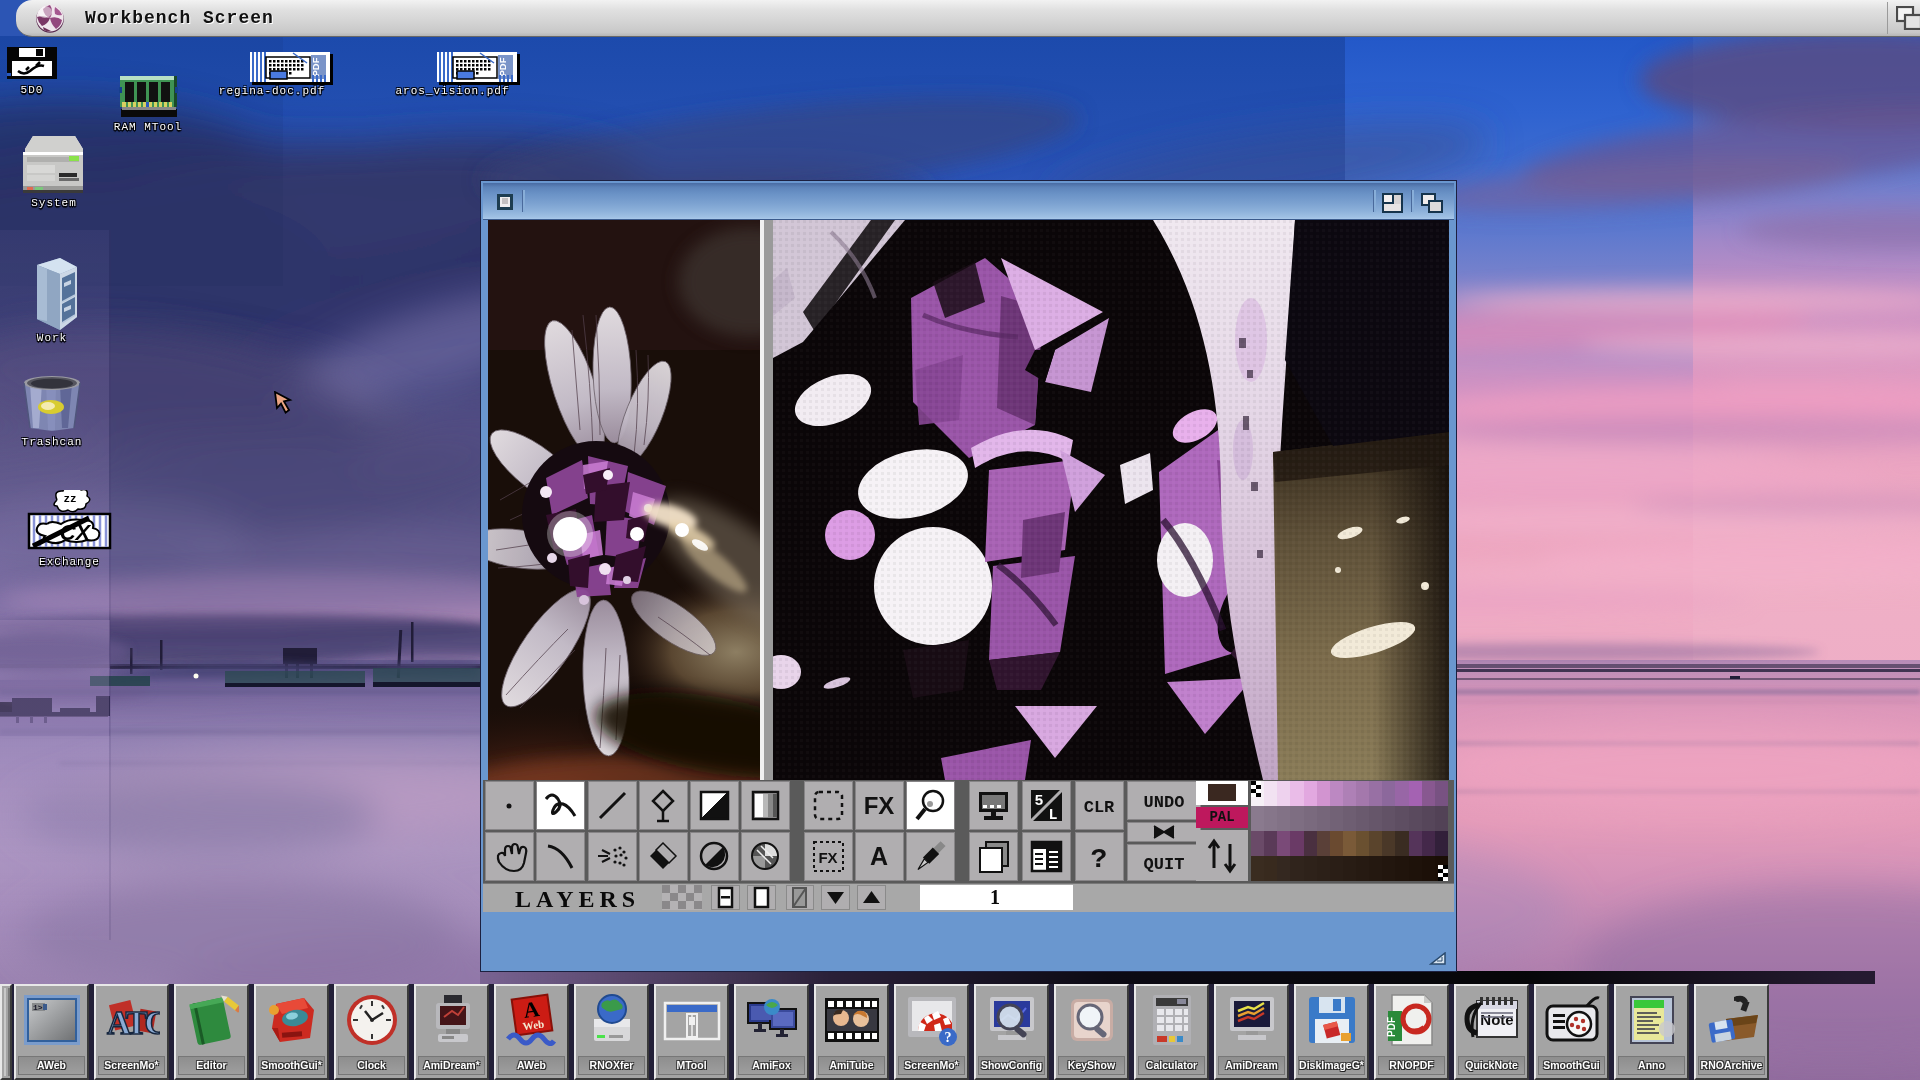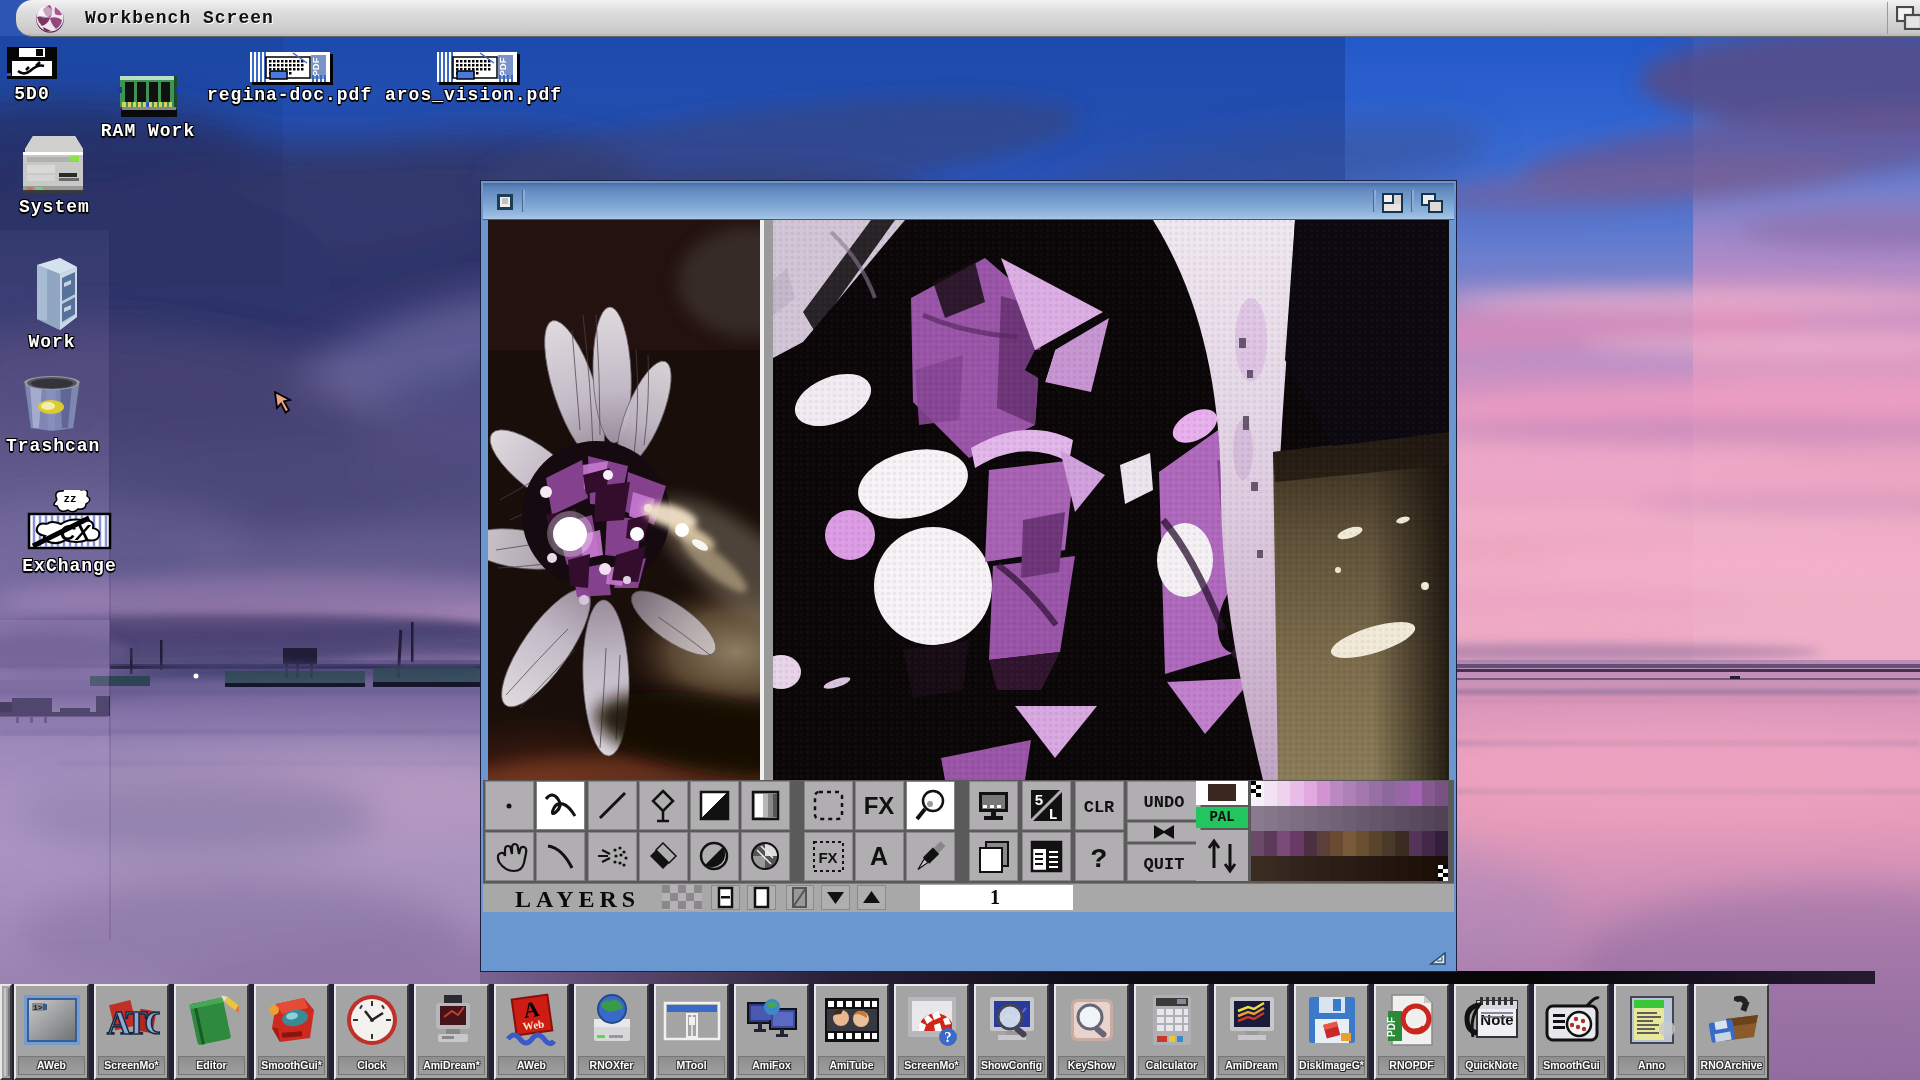--- a/index.html
+++ b/index.html
@@ -19,21 +19,21 @@
   
   .tbar{position:absolute;left:16px;top:0;width:1920px;height:36px;
     background:linear-gradient(180deg,#f2f2f2 0%,#e0e0e0 28%,#d4d4d4 60%,#c8c8c8 90%,#b6b6b6 100%);
     border-bottom:1px solid #686868;border-radius:16px;}
   .tbar .txt{position:absolute;left:69px;top:8px;font-family:"Liberation Mono",monospace;
     font-weight:bold;font-size:18px;letter-spacing:1px;color:#111;text-shadow:1px 1px 0 #fff;}
   .depth{position:absolute;right:14px;top:6px;width:26px;height:24px;}
   .tsep{position:absolute;right:48px;top:2px;width:1px;height:32px;background:#9a9a9a;}
   
   .icon{position:absolute;text-align:center;}
-  .ilabel{font-family:"Liberation Mono",monospace;font-weight:bold;color:#fff;font-size:18px;letter-spacing:1px;
+  .ilabel{font-family:"Liberation Mono",monospace;font-weight:normal;color:#fff;font-size:11px;letter-spacing:1px;
     text-shadow:1px 1px 0 #000, -1px -1px 0 #000, 1px -1px 0 #000, -1px 1px 0 #000, 0 2px 1px #000;white-space:nowrap;}
   
   .dock{position:absolute;left:14px;top:984px;height:96px;display:flex;}
   .dbtn{width:75px;height:96px;margin-right:5px;background:#a4a4a4;box-sizing:border-box;
     border-top:2px solid #e8e8e8;border-left:2px solid #e8e8e8;border-right:2px solid #3a3a3a;border-bottom:2px solid #3a3a3a;
     position:relative;}
   .dbtn .ic{position:absolute;left:50%;top:36px;transform:translate(-50%,-50%);}
   .dlab{position:absolute;left:2px;right:2px;bottom:3px;height:17px;line-height:17px;
     font-family:"Liberation Sans",sans-serif;font-weight:bold;font-size:10.5px;color:#fff;text-align:center;
     text-shadow:1px 1px 0 #222,-1px -1px 0 #444,1px -1px 0 #333,-1px 1px 0 #333;
@@ -694,21 +694,21 @@
           </svg>
         </div>
       <div class="tb" style="left:592px;top:52px">
           <svg viewBox="0 0 49 49">
             <text x="24" y="35" text-anchor="middle" font-family="Liberation Mono,monospace" font-weight="bold" font-size="28" fill="#111">?</text>
           </svg>
         </div>
 
       <div class="abs" style="left:713px;top:1px;width:52px;height:24px;background:#fff;"></div>
       <div class="abs" style="left:725px;top:4px;width:28px;height:17px;background:#3a2820;"></div>
-      <div class="abs" style="left:713px;top:27px;width:52px;height:21px;background:#22c55e;">
+      <div class="abs" style="left:713px;top:27px;width:52px;height:21px;background:#be185d;">
         <div style="font-family:'Liberation Mono',monospace;font-weight:bold;font-size:14px;color:#111;text-align:center;line-height:21px;">PAL</div>
       </div>
       <div class="abs" style="left:713px;top:50px;width:52px;height:51px;background:#b0aeb0;">
         <svg viewBox="0 0 52 51" width="52" height="51">
             <path d="M18 38 L18 12 M13 18 L18 11 L23 18" fill="none" stroke="#111" stroke-width="3"></path>
             <path d="M34 14 L34 40 M29 34 L34 41 L39 34" fill="none" stroke="#111" stroke-width="3"></path>
           </svg>
       </div>
 
       <div class="abs" style="left:768px;top:1px;width:197px;height:100px;background:#232;" id="palette">
@@ -1206,21 +1206,21 @@
           <rect x="22" y="27" width="2" height="5"></rect>
           <rect x="27" y="27" width="3" height="5" fill="#2a5ac0"></rect>
           <rect x="33" y="27" width="2" height="5"></rect>
           <rect x="38" y="27" width="2" height="5"></rect>
           <rect x="43" y="27" width="2" height="5"></rect>
           <rect x="48" y="27" width="2" height="5"></rect>
         </g>
       <rect x="0" y="12" width="3" height="6" fill="#16408e"></rect>
         <rect x="56" y="12" width="3" height="6" fill="#16408e"></rect>
     </svg>
-    <div class="ilabel">RAM Work</div>
+    <div class="ilabel">RAM MTool</div>
   </div>
   <div class="icon" style="left:207px;top:51px;width:130px;">
     <svg width="84" height="34" viewBox="0 0 84 34" style="display:block;margin-left:42px">
         <use href="#pdficon"></use>
       </svg>
     <div class="ilabel">regina-doc.pdf</div>
   </div>
   <div class="icon" style="left:385px;top:51px;width:135px;">
     <svg width="84" height="34" viewBox="0 0 84 34" style="display:block;margin-left:51px">
         <use href="#pdficon"></use>

